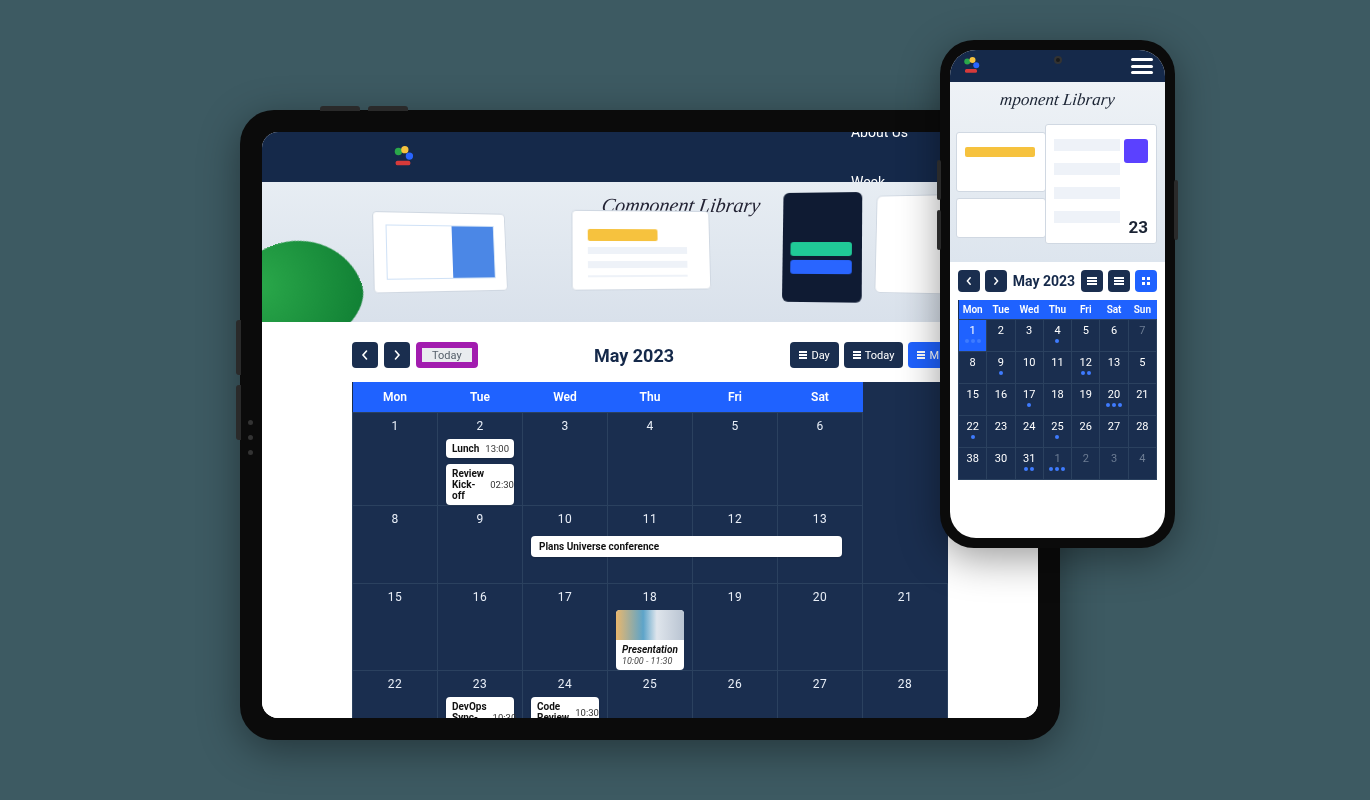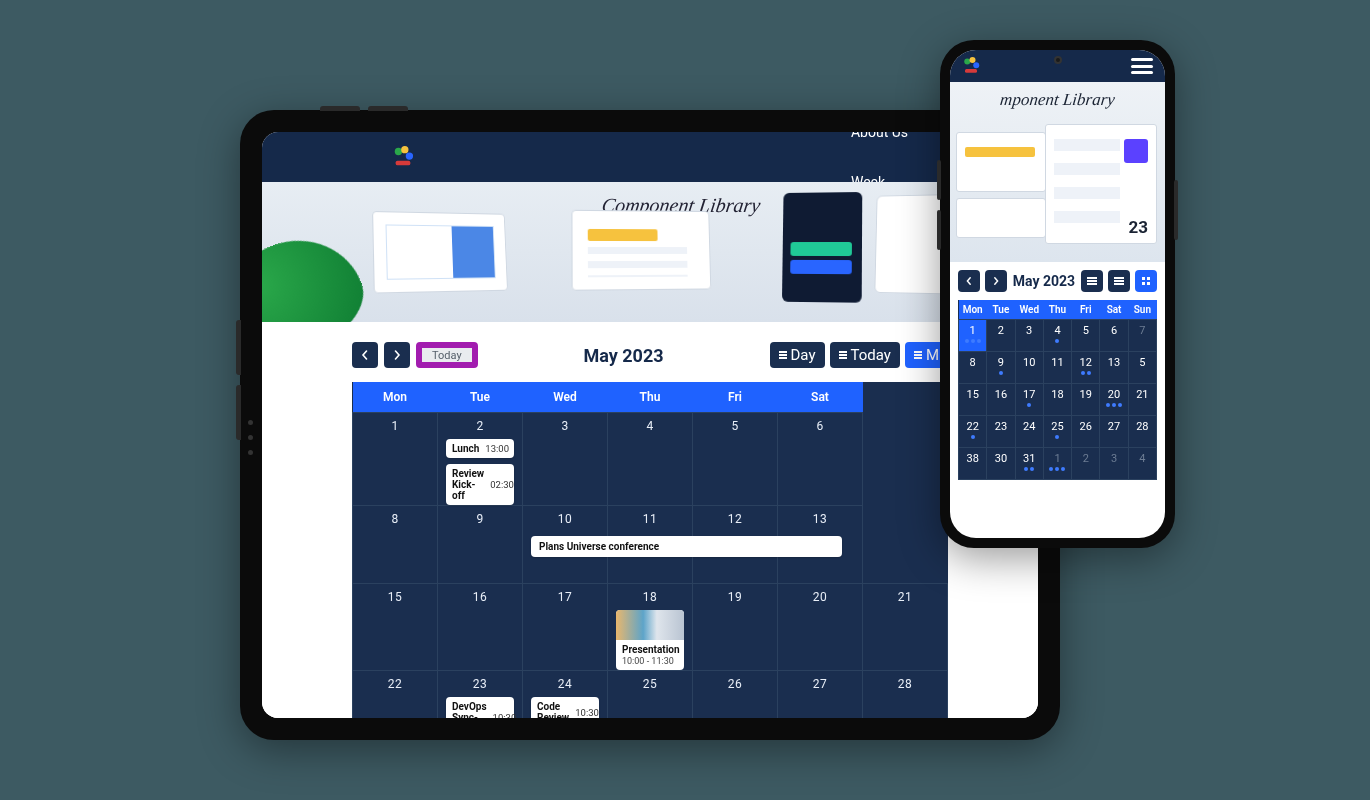--- a/index.html
+++ b/index.html
@@ -71,21 +71,21 @@
     width:26px; height:26px; background:#1a2e4f; color:#fff; border:none; border-radius:4px;
     display:inline-flex; align-items:center; justify-content:center; font-size:14px; cursor:pointer; margin-right:6px;
   }
   .today-btn {
     height:26px; padding:0 10px; background:#e9ecef; color:#56606b; border:6px solid #a21caf; border-radius:4px; font-size:11px; cursor:pointer;
   }
   .month-title { flex:1; text-align:center; font-size:18px; font-weight:700; color:#15294a; }
   .view-seg { display:flex; gap:5px; }
   .view-btn {
     height:26px; padding:12px 9px; background:#1a2e4f; color:#fff; border:none; border-radius:4px;
-    font-size:15px; display:inline-flex; align-items:center; gap:4px; cursor:pointer;
+    font-size:11px; display:inline-flex; align-items:center; gap:4px; cursor:pointer;
   }
   .view-btn.active{ background:#1f62ff; }
   .view-btn .bars{ display:inline-flex; flex-direction:column; gap:1.5px;}
   .view-btn .bars i{ width:8px; height:1.6px; background:#fff; display:block;}
 
   .cal-table { width:100%; border-collapse:collapse; table-layout:fixed; background:#1a2e4f; color:#fff; }
   .cal-table thead th { background:#1f62ff; color:#fff; font-weight:600; font-size:12px; padding:8px 0; }
   .cal-table td { border:1px solid #2b415f; vertical-align:top; height:78px; position:relative; font-size:12px; }
   .cal-table td .dnum { display:block; text-align:center; color:#e8eef7; font-size:12px; padding-top:6px; letter-spacing:.5px; }
 
@@ -99,21 +99,21 @@
   .evt-span {
     position:absolute; left:8px; right:-280%; top:30px;
     background:#fff; color:#111; border-radius:4px; padding:5px 8px; font-size:10px; font-weight:700;
     box-shadow: 0 1px 2px rgba(0,0,0,.2);
     white-space:nowrap;
   }
   .evt-card {
     margin:6px 8px 0; background:#fff; color:#111; border-radius:4px; overflow:hidden;
   }
   .evt-card .img { height:30px; background: linear-gradient(90deg,#e9b76d,#5da4c9 40%,#dfe5ec 60%,#b9c4d2);}
-  .evt-card .body { padding:4px 6px; font-size:10px; }
+  .evt-card .body { padding:4px 6px; font-size:10px;font-style:italic; }
   .evt-card .body b{ display:block; font-size:10px; }
   .evt-card .body span{ font-size:9px; color:#444; }
 
   
   .phone-frame {
     position:absolute; left:940px; top:40px;
     width:235px; height:508px;
     background:#0b0b0b; border-radius:34px; padding:10px;
     box-shadow: 0 10px 40px rgba(0,0,0,0.4);
   }

